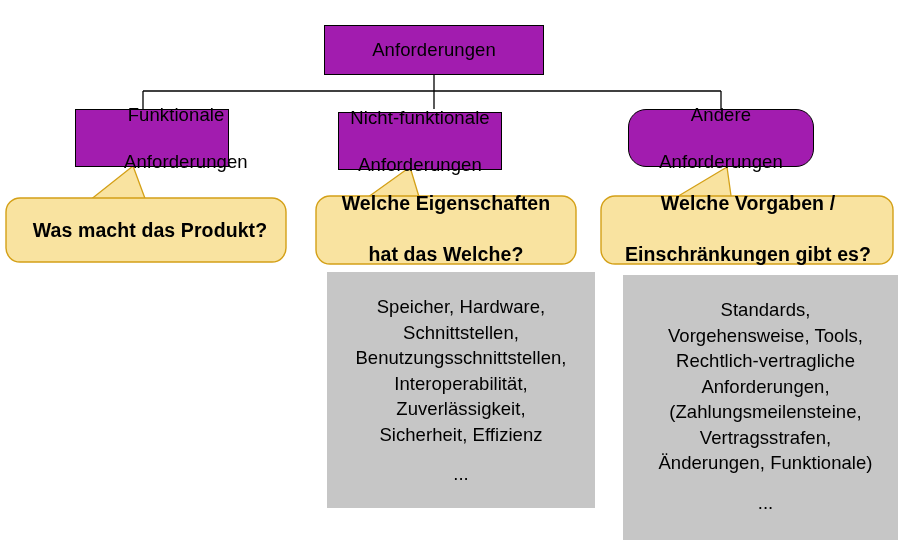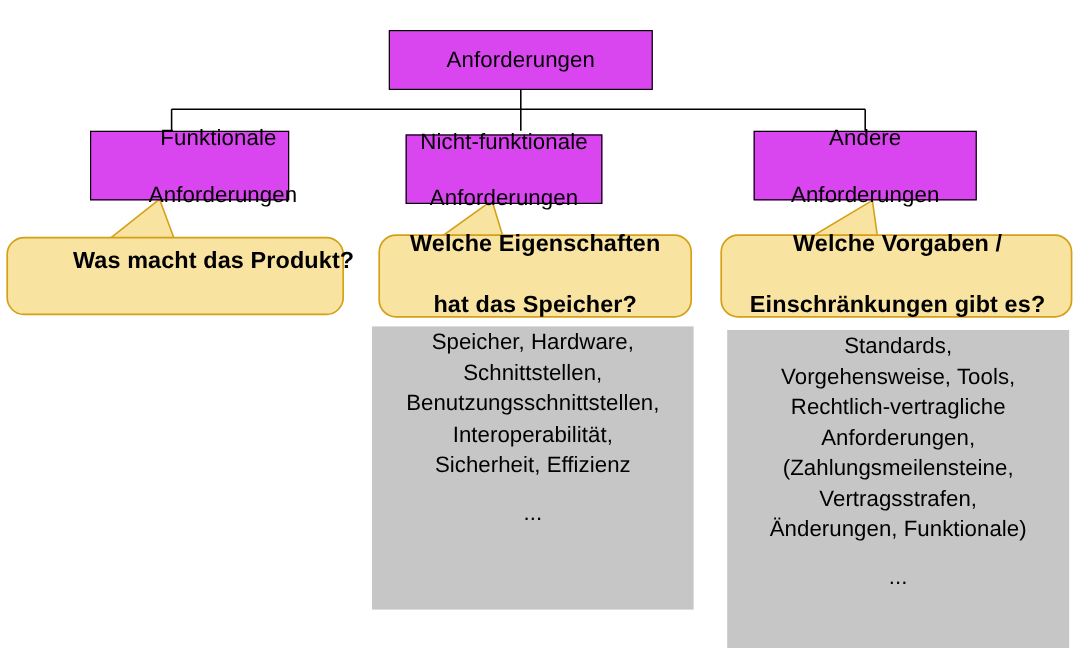--- a/index.html
+++ b/index.html
@@ -21,69 +21,70 @@
     left: 0;
     top: 0;
     width: 898px;
     height: 540px;
   }
   
   .node {
     position: absolute;
     box-sizing: border-box;
     border: 1.3px solid #000000;
-    background: #d946ef;
+    background: #a21caf;
     display: flex;
     align-items: center;
     justify-content: center;
     text-align: center;
     color: #000000;
     font-size: 18.5px;
     line-height: 1.28;
     letter-spacing: 0.1px;
   }
   .node span { display: block; width: 100%; }
 
   #node-root      { left: 324px; top: 25px;  width: 220px; height: 50px; }
-  #node-func      { left: 75px;  top: 109px; width: 166px; height: 58px; padding-left: 48px; }
+  #node-func      { left: 75px;  top: 109px; width: 154px; height: 58px; padding-left: 48px; }
   #node-nonfunc   { left: 338px; top: 112px; width: 164px; height: 58px; align-items: center; }
-  #node-andere    { left: 628px; top: 109px; width: 186px; height: 58px; }
+  #node-andere    { left: 628px; top: 109px; width: 186px; height: 58px; border-radius: 18px; }
 
   
   .callout-text {
     position: absolute;
     box-sizing: border-box;
     display: flex;
     align-items: center;
     justify-content: center;
     text-align: center;
     color: #000000;
     font-size: 19.5px;
     line-height: 1.3;
     font-weight: 700;
     letter-spacing: 0.1px;
     pointer-events: none;
   }
   .callout-text span { display: block; width: 100%; }
 
-  #callout-text-1 { left: 8px;   top: 188px; width: 284px; height: 60px; margin-left: 28px; }
+  #callout-text-1 { left: 8px;   top: 201px; width: 284px; height: 60px; }
   #callout-text-2 { left: 320px; top: 198px; width: 252px; height: 62px; }
   #callout-text-3 { left: 605px; top: 198px; width: 286px; height: 62px; align-items: center; }
 
   
   .gray-panel {
     position: absolute;
     box-sizing: border-box;
     background: #c6c6c6;
     color: #000000;
     text-align: center;
     font-size: 18.5px;
     line-height: 1.38;
-    padding-top: 0;
+    padding-top: 22px;
     letter-spacing: 0.05px;
+    margin-left: 17px;
   }
   #gray-panel-nonfunc { left: 310px; top: 272px; width: 268px; height: 236px; }
   #gray-panel-andere  { left: 606px; top: 275px; width: 285px; height: 274px; }
 
   .gray-panel .line { display: block; }
   .gray-panel .ellipsis { display: block; margin-top: 14px; }
 </style>
 </head>
 <body>
 
@@ -139,36 +140,37 @@
     </span>
   </div>
 
   <div class="callout-text" id="callout-text-1">
     <span>Was macht das Produkt?</span>
   </div>
 
   <div class="callout-text" id="callout-text-2">
     <span>
       <span>Welche Eigenschaften</span><br>
-      <span>hat das Speicher?</span>
+      <span>hat das Welche?</span>
     </span>
   </div>
 
   <div class="callout-text" id="callout-text-3">
     <span>
       <span>Welche Vorgaben /</span><br>
       <span>Einschränkungen gibt es?</span>
     </span>
   </div>
 
   <div class="gray-panel" id="gray-panel-nonfunc">
     <span class="line">Speicher, Hardware,</span>
     <span class="line">Schnittstellen,</span>
     <span class="line">Benutzungsschnittstellen,</span>
     <span class="line">Interoperabilität,</span>
+    <span class="line">Zuverlässigkeit,</span>
     <span class="line">Sicherheit, Effizienz</span>
     <span class="ellipsis">...</span>
   </div>
 
   <div class="gray-panel" id="gray-panel-andere">
     <span class="line">Standards,</span>
     <span class="line">Vorgehensweise, Tools,</span>
     <span class="line">Rechtlich-vertragliche</span>
     <span class="line">Anforderungen,</span>
     <span class="line">(Zahlungsmeilensteine,</span>

